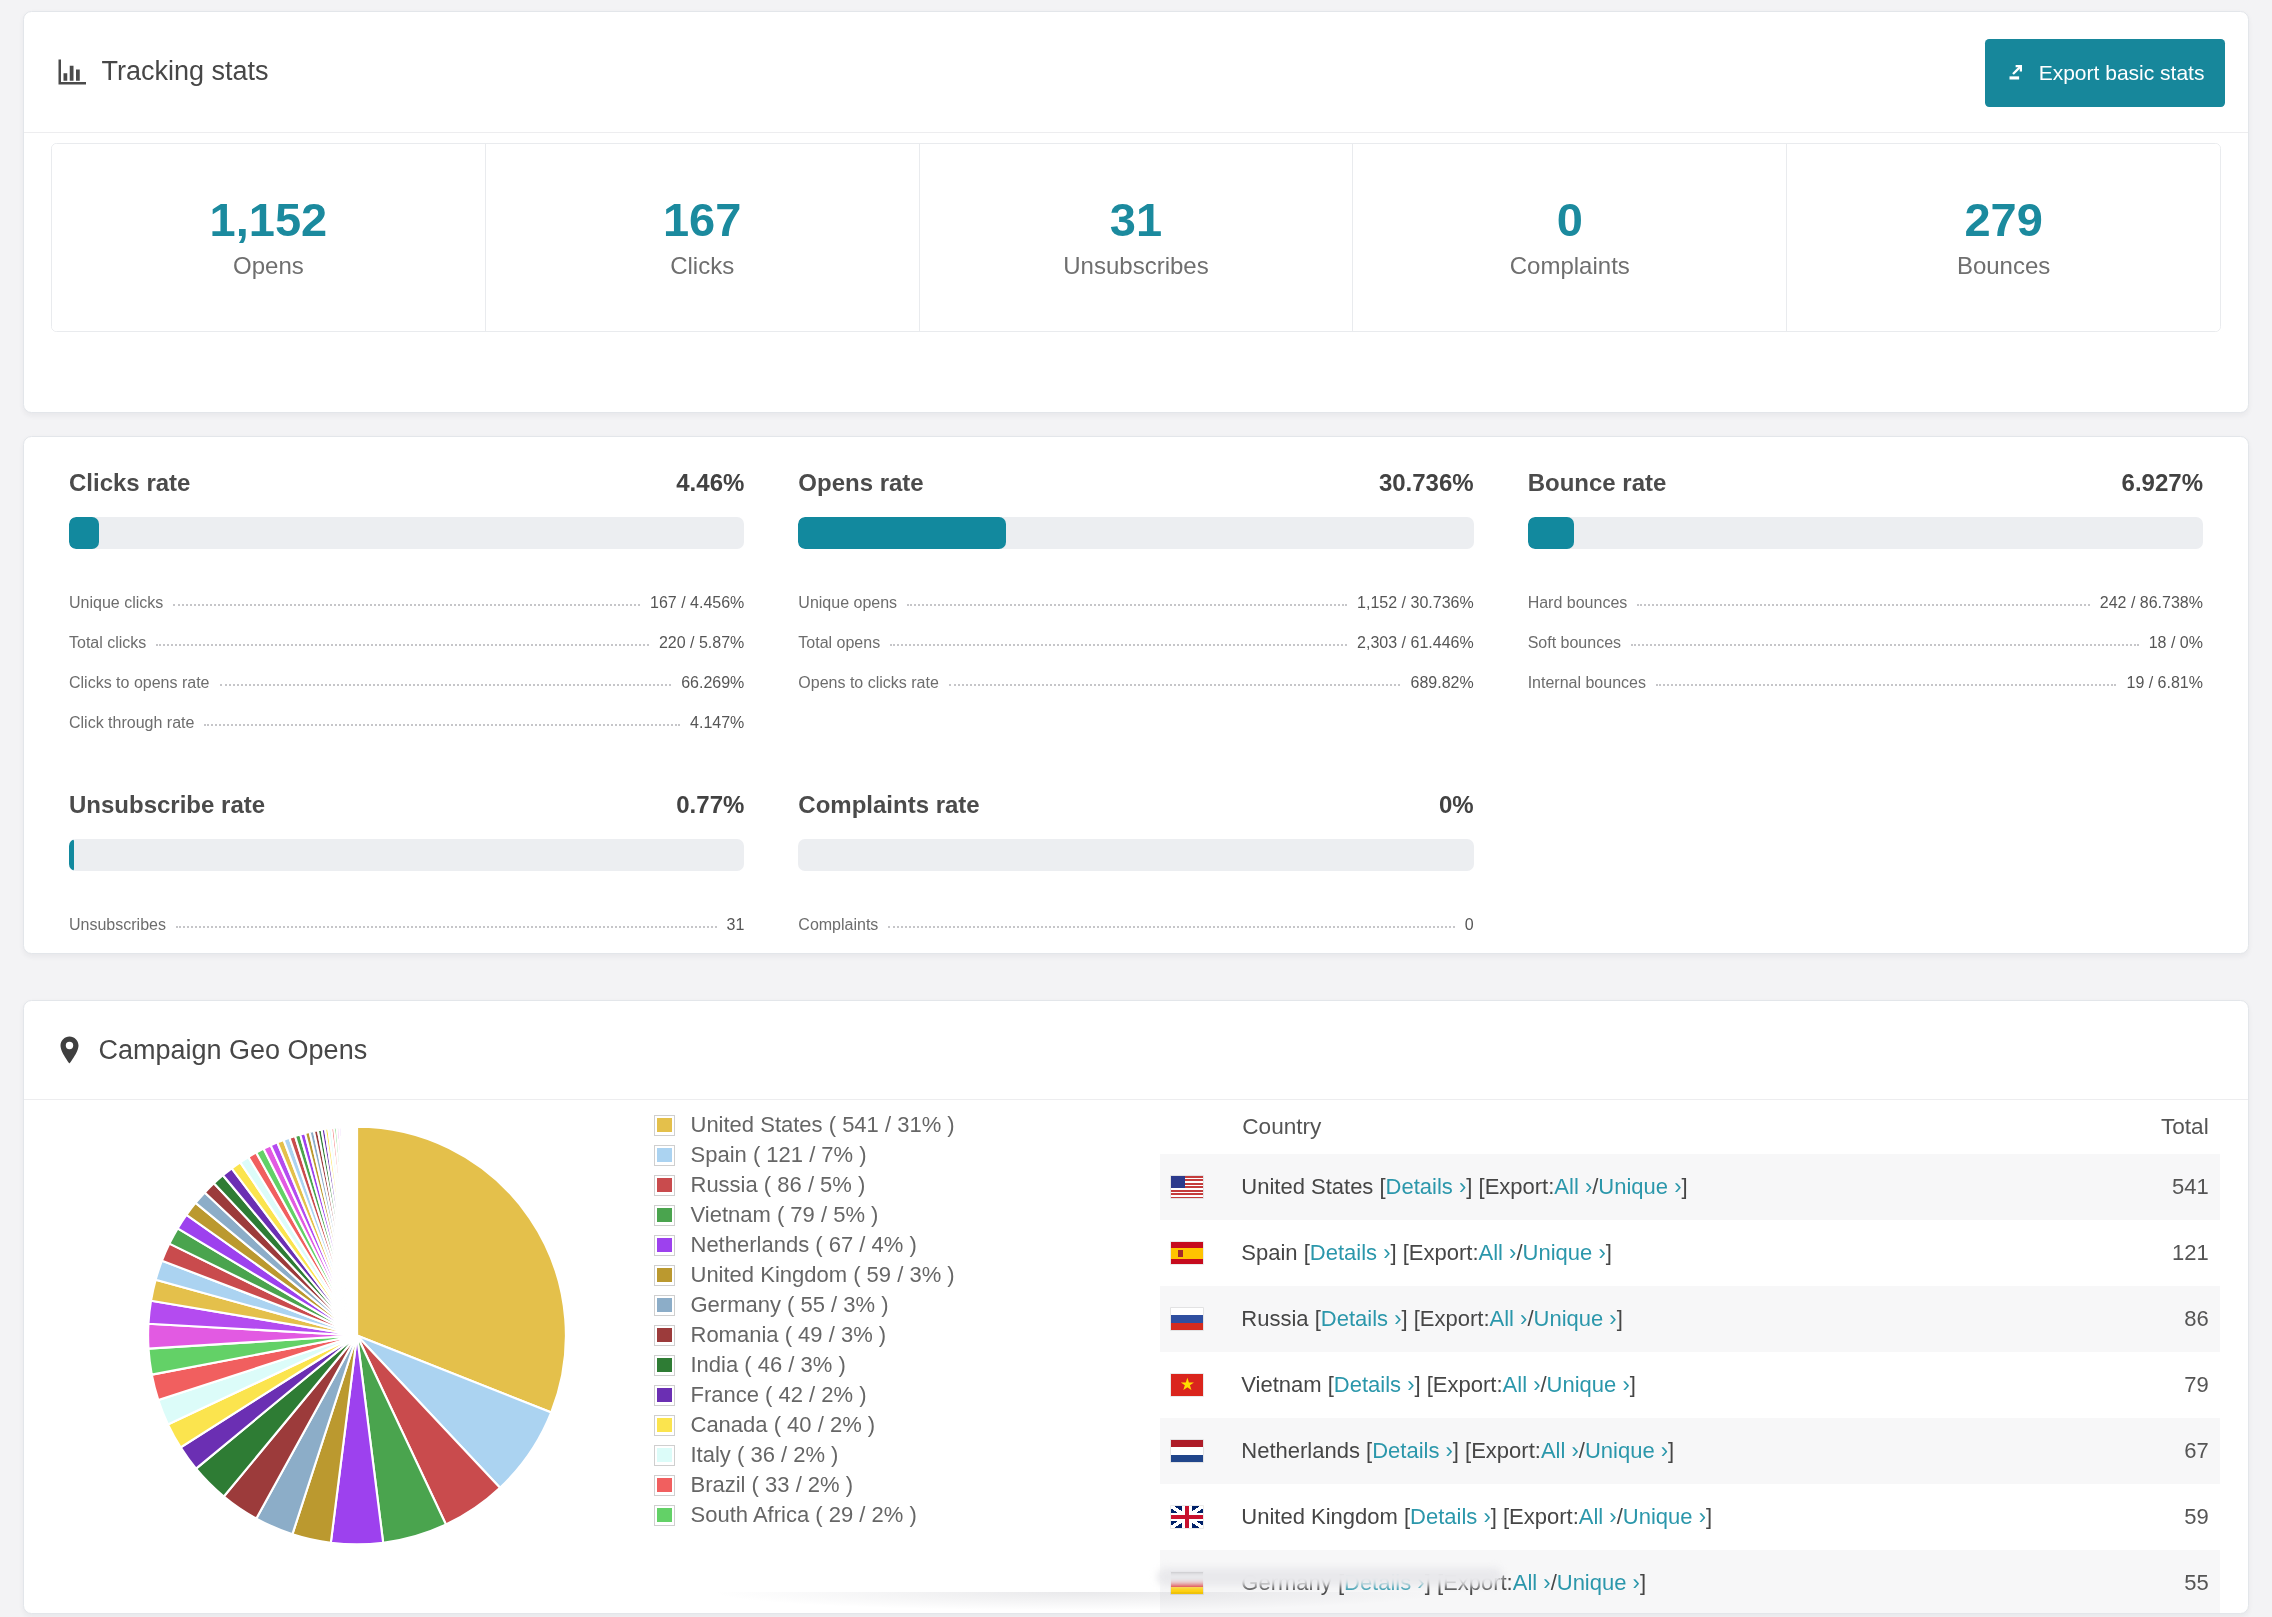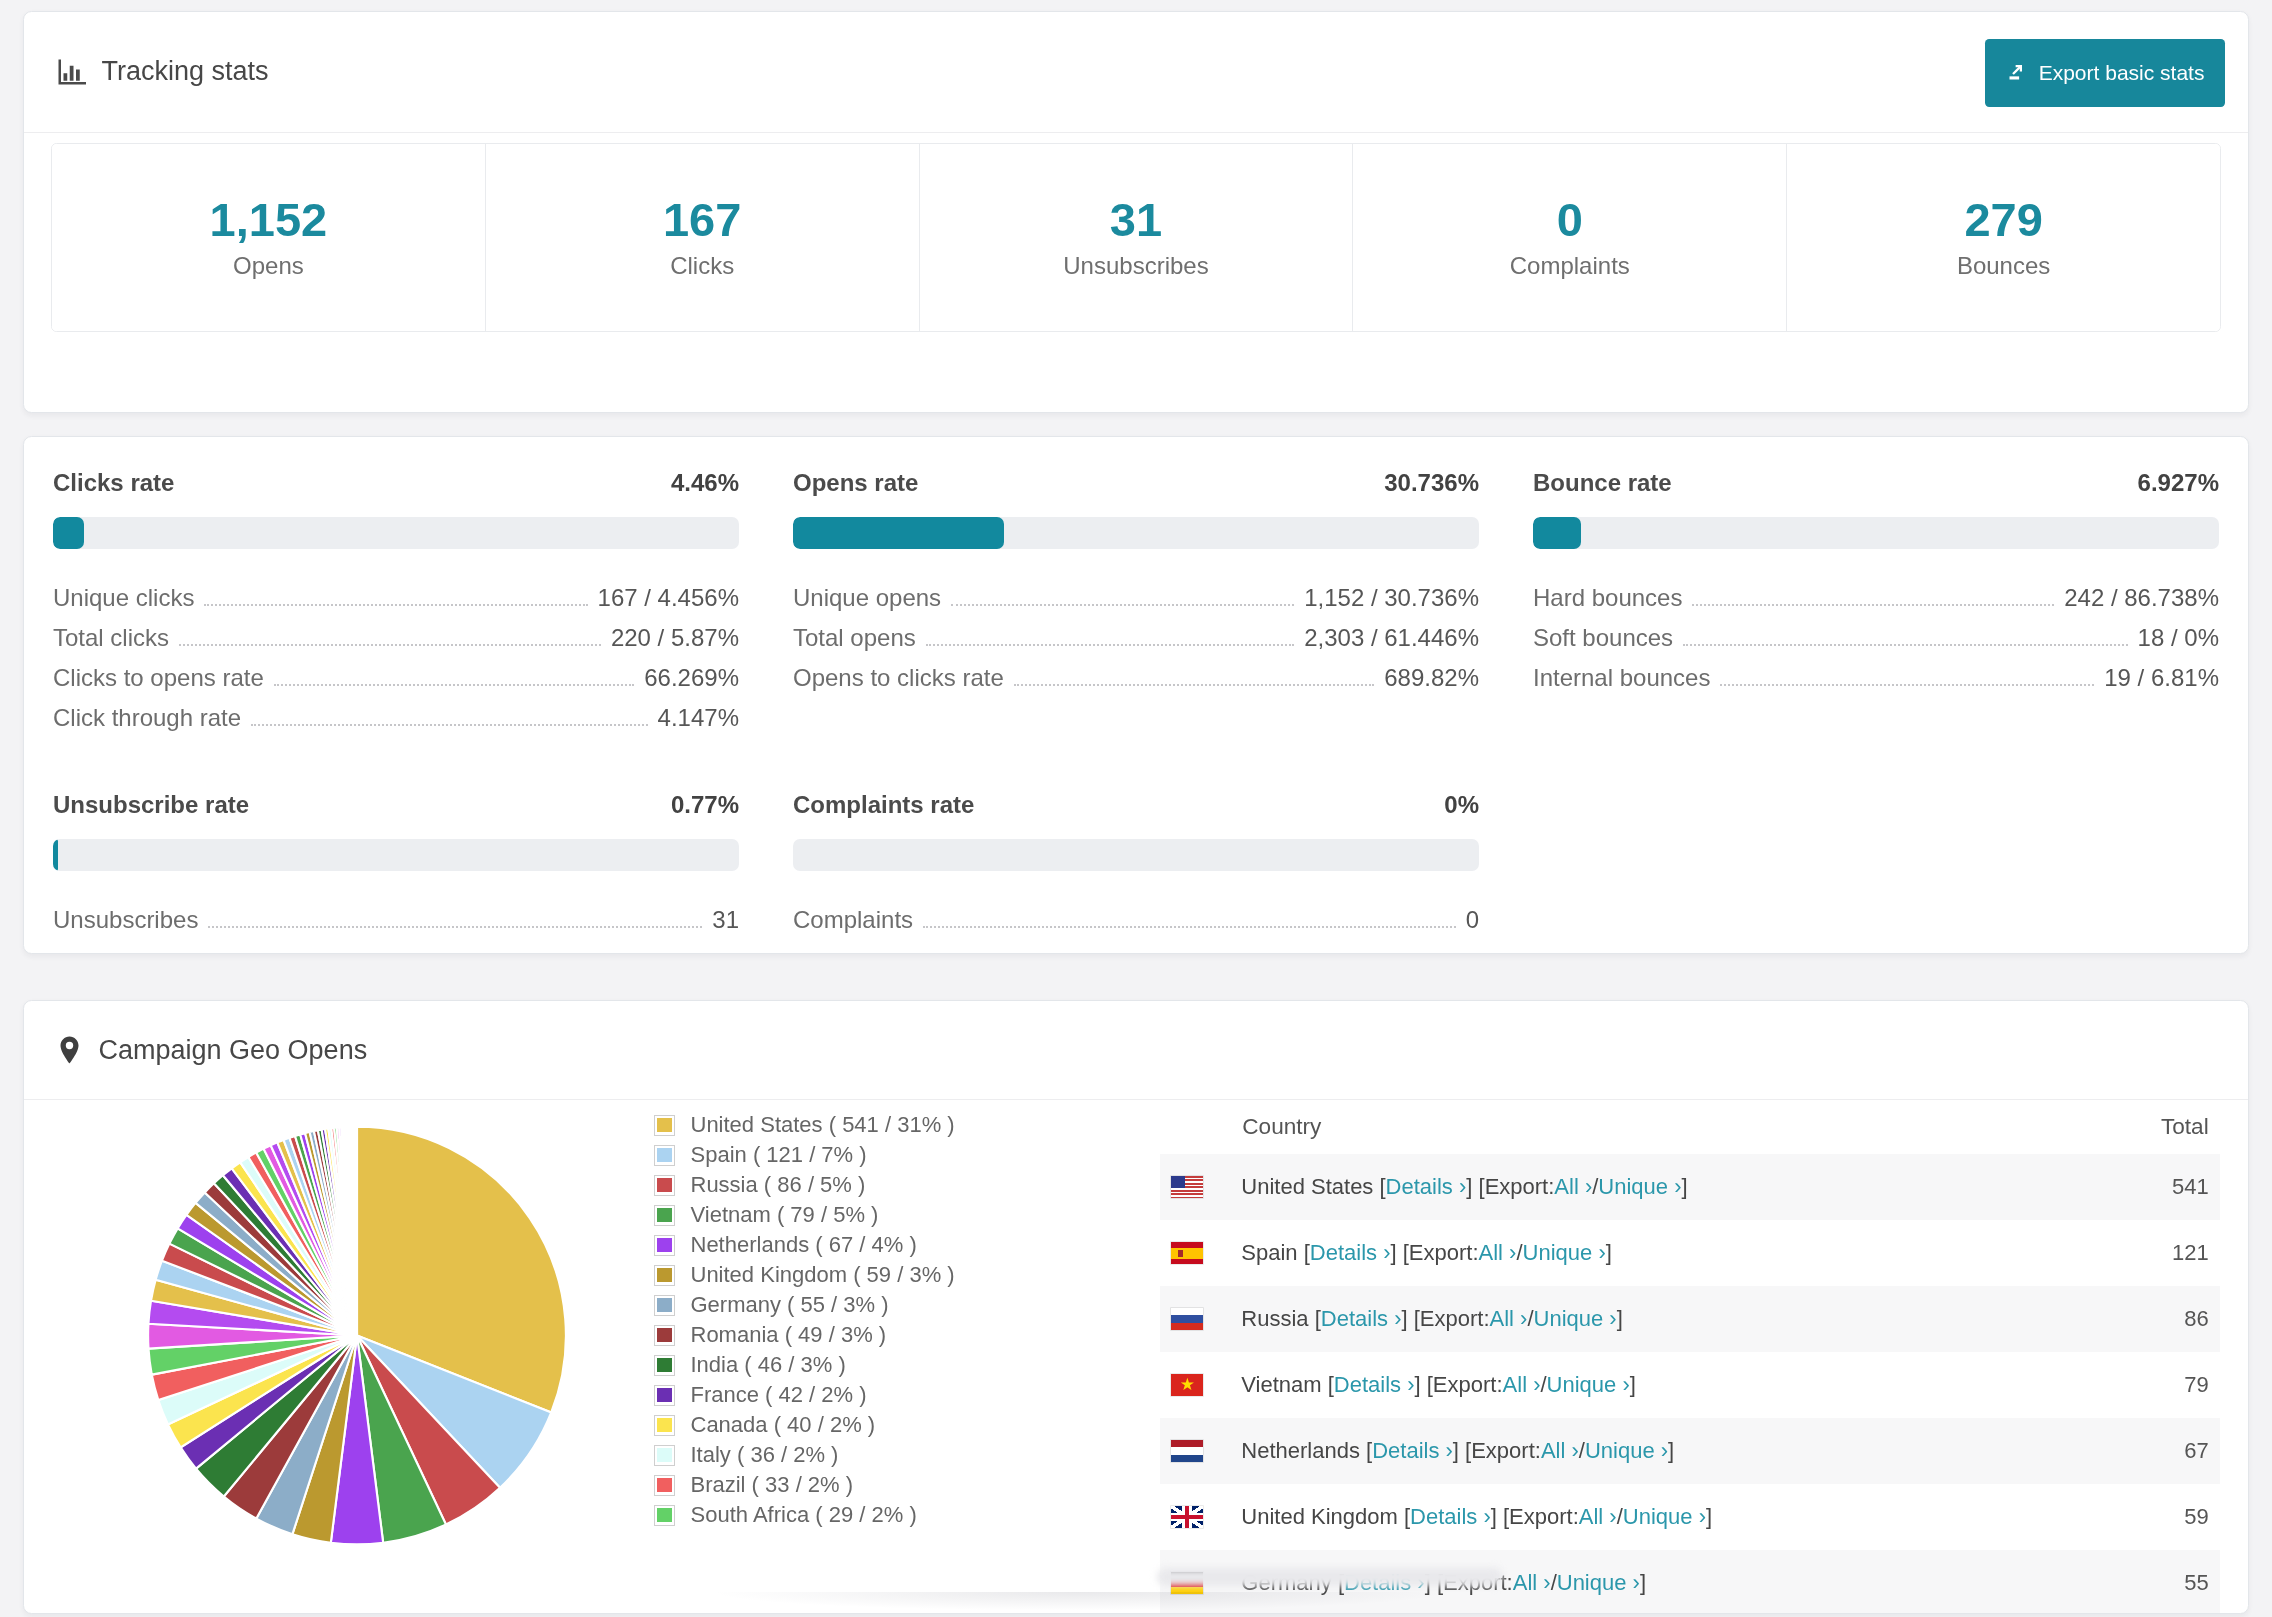--- a/index.html
+++ b/index.html
@@ -27,28 +27,28 @@
   .stats-row { display:flex; margin:10px 27px 0; height:189px;
     border:1.4px solid #e9ebee; border-radius:5.6px; overflow:hidden;text-align:right; }
   .stat-cell { flex:1; display:flex; flex-direction:column; justify-content:center;
     align-items:center; border-right:1.4px solid #e9ebee; background:#fff; }
   .stat-cell:last-child { border-right:none; }
   .stat-value { font-size:47px; font-weight:700; color:#1b8a9e; line-height:1.1; }
   .stat-label { font-size:24px; color:#6f6f6f; margin-top:7px; }
 
   
   .rates-grid { display:grid; grid-template-columns:repeat(3,1fr);
-    column-gap:54px; row-gap:55px; padding:32px 29px 0; }
+    column-gap:54px; row-gap:55px; padding:32px 45px 0; }
   .rate-head { display:flex; justify-content:space-between; align-items:baseline; }
   .rate-title { font-size:24px; font-weight:700; color:#4b4b4b; }
   .rate-value { font-size:24px; font-weight:700; color:#424242; }
   .bar { margin-top:20px; height:32px; background:#eceef1; border-radius:7px; overflow:hidden; }
   .bar-fill { height:100%; background:#12899e; border-radius:7px; }
   .rate-rows { margin-top:27px; }
-  .rate-row { display:flex; align-items:flex-end; height:40px; font-size:24px; }
+  .rate-row { display:flex; align-items:flex-end; height:40px; font-size:16px; }
   .rate-row .lbl { color:#6d6d6d; padding-bottom:4.2px; white-space:nowrap; }
   .rate-row .leader { flex:1; border-bottom:2.1px dotted #c6c6c9; margin:0 10px 10px; }
   .rate-row .val { color:#565656; padding-bottom:4.2px; white-space:nowrap; }
 
   
   .geo-body { position:relative; height:490px; }
   #pie { position:absolute; left:117px; top:15.5px; }
   #legend { position:absolute; left:630px; top:10px; list-style:none; }
   #legend li { display:flex; align-items:center; height:30px; font-size:22px; color:#666; }
   .swatch { width:21px; height:21px; border:1.4px solid #cfcfcf; padding:2.1px;

